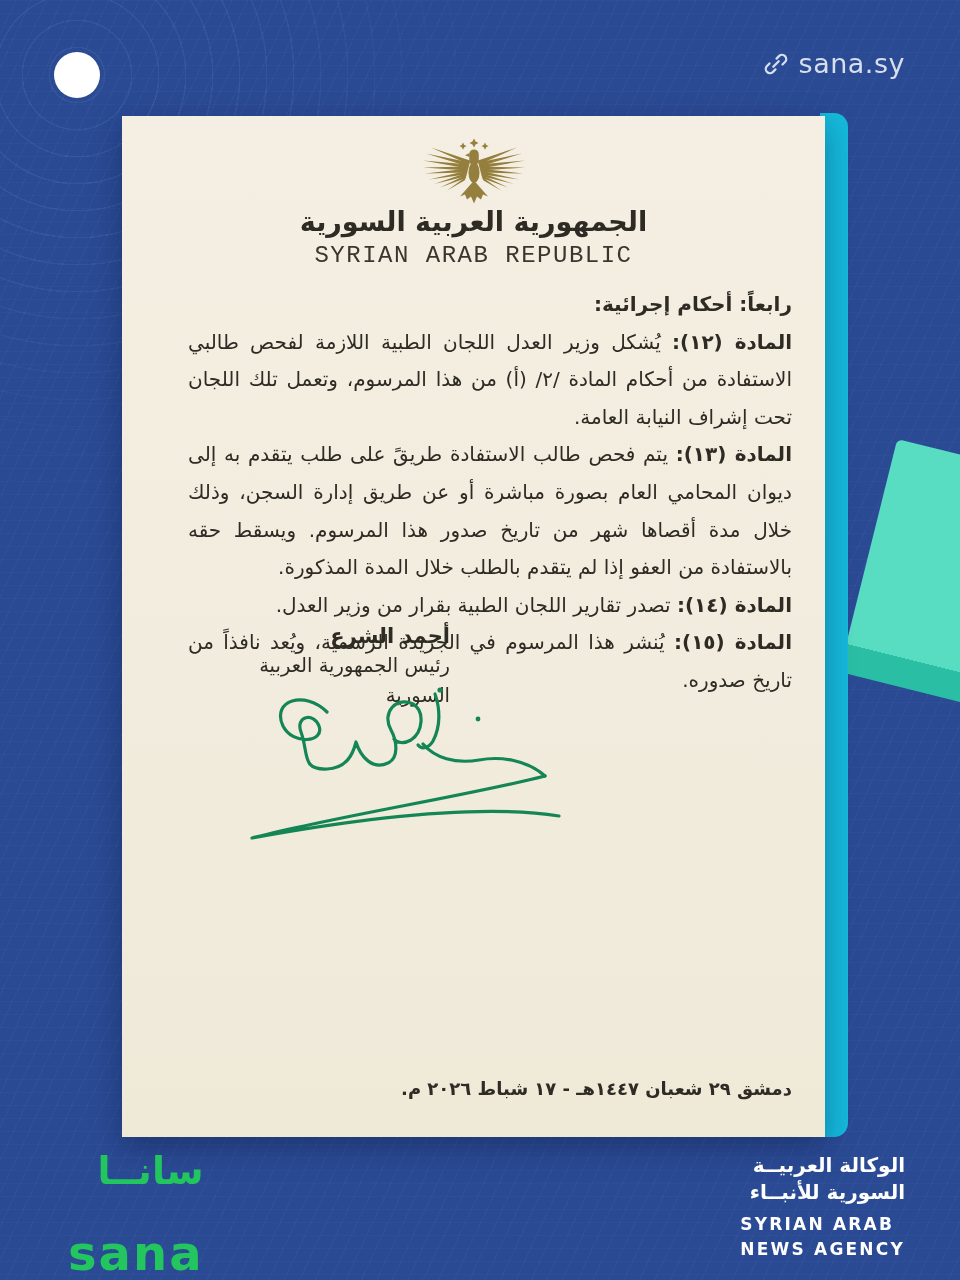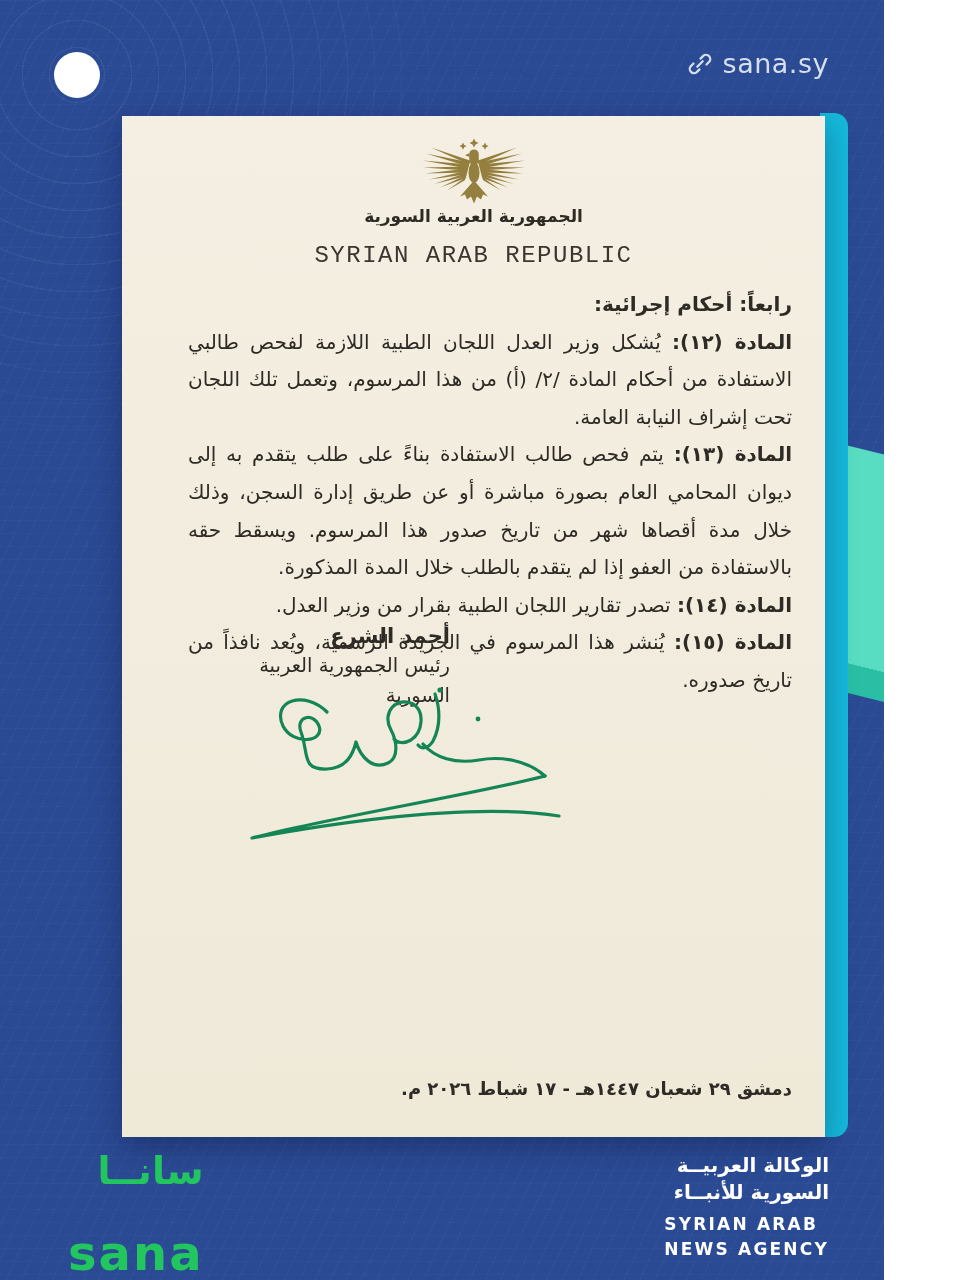--- a/index.html
+++ b/index.html
@@ -1,17 +1,17 @@
 <!DOCTYPE html>
 <html lang="ar"><head>
 <meta charset="utf-8">
 <style>
   html,body{margin:0;padding:0;}
   body{width:960px;height:1280px;overflow:hidden;font-family:"DejaVu Sans",sans-serif;}
-  #canvas{position:relative;width:884px;height:1280px;background:#2a4a94;overflow:hidden;}
+  #canvas{position:relative;width:960px;height:1280px;background:#2a4a94;overflow:hidden;}
 
   
   .stripes{position:absolute;inset:0;
     background:
       repeating-linear-gradient(115deg, rgba(255,255,255,0.030) 0 1px, transparent 1px 14px),
       repeating-linear-gradient(180deg, rgba(255,255,255,0.018) 0 1px, transparent 1px 13px);}
   .ripples{position:absolute;left:-373px;top:-375px;width:900px;height:900px;border-radius:50%;
     background:repeating-radial-gradient(circle at center, rgba(255,255,255,0.06) 0 1.5px, transparent 1.5px 27px);
     -webkit-mask-image:radial-gradient(circle, #000 28%, transparent 70%);
     mask-image:radial-gradient(circle, #000 28%, transparent 70%);}
@@ -24,21 +24,21 @@
   
   .spine{position:absolute;left:820px;top:113px;width:28px;height:1024px;background:#15b9dc;border-radius:0 14px 14px 0;}
   .mint-note{position:absolute;right:-125px;top:462px;width:220px;height:240px;transform:rotate(14deg);
     background:linear-gradient(to bottom,#58dcc2 0 88%, #2abfa5 88% 100%);border-radius:6px;}
 
   
   .paper{position:absolute;left:122px;top:116px;width:703px;height:1021px;
     background:linear-gradient(180deg,#f4efe2 0%,#f1ecdd 55%,#efe9d8 100%);
     box-shadow:0 10px 28px rgba(8,18,48,0.35);}
   .emblem{position:absolute;top:18px;left:50%;transform:translateX(-50%);}
-  .title-ar{position:absolute;top:90px;left:0;right:0;text-align:center;font-size:17px;font-weight:bold;color:#2e2b25;}
+  .title-ar{position:absolute;top:90px;left:0;right:0;text-align:center;font-size:27px;font-weight:bold;color:#2e2b25;}
   .title-en{position:absolute;top:126px;left:0;right:0;text-align:center;font-family:Liberation Mono, monospace;font-size:24px;letter-spacing:1.5px;color:#3a362f;}
   .doc-body{position:absolute;top:170px;right:33px;left:66px;direction:rtl;font-size:20px;line-height:37.6px;color:#2e2b25;text-align:justify;text-align-last:right;}
   .doc-body p{margin:0;}
   .doc-body .lead{font-weight:bold;}
   .sec-head{font-weight:bold;}
   .signer{position:absolute;top:505px;left:78px;width:250px;text-align:right;direction:rtl;color:#2e2b25;}
   .signer .name{font-size:21px;font-weight:bold;line-height:30px;}
   .signer .role{font-size:19.5px;line-height:30px;}
   .signature{position:absolute;left:105px;top:570px;}
   .date-line{position:absolute;top:962px;right:33px;direction:rtl;font-size:18px;font-weight:bold;color:#2e2b25;}
@@ -111,21 +111,21 @@
         <path d="M110 86 L82 118 L92 114 L96 124 L104 118 L110 132 L116 118 L124 124 L128 114 L138 118 Z"></path>
       </svg>
     </div>
 
     <div class="title-ar" dir="rtl">الجمهورية العربية السورية</div>
     <div class="title-en">SYRIAN ARAB REPUBLIC</div>
 
     <div class="doc-body">
       <p class="sec-head">رابعاً: أحكام إجرائية:</p>
       <p><span class="lead">المادة (١٢):</span><span> يُشكل وزير العدل اللجان الطبية اللازمة لفحص طالبي الاستفادة من أحكام المادة /٢/ (أ) من هذا المرسوم، وتعمل تلك اللجان تحت إشراف النيابة العامة.</span></p>
-      <p><span class="lead">المادة (١٣):</span><span> يتم فحص طالب الاستفادة بناءً على طلب يتقدم به إلى ديوان المحامي العام بصورة مباشرة أو عن طريق إدارة السجن، وذلك خلال مدة أقصاها شهر من تاريخ صدور هذا المرسوم. ويسقط حقه بالاستفادة من العفو إذا لم يتقدم بالطلب خلال المدة المذكورة.</span></p>
+      <p><span class="lead">المادة (١٣):</span><span> يتم فحص طالب الاستفادة طريقً على طلب يتقدم به إلى ديوان المحامي العام بصورة مباشرة أو عن طريق إدارة السجن، وذلك خلال مدة أقصاها شهر من تاريخ صدور هذا المرسوم. ويسقط حقه بالاستفادة من العفو إذا لم يتقدم بالطلب خلال المدة المذكورة.</span></p>
       <p><span class="lead">المادة (١٤):</span><span> تصدر تقارير اللجان الطبية بقرار من وزير العدل.</span></p>
       <p><span class="lead">المادة (١٥):</span><span> يُنشر هذا المرسوم في الجريدة الرسمية، ويُعد نافذاً من تاريخ صدوره.</span></p>
     </div>
 
     <div class="signer">
       <div class="name">أحمد الشرع</div>
       <div class="role">رئيس الجمهورية العربية السورية</div>
     </div>
 
     <div class="signature">

